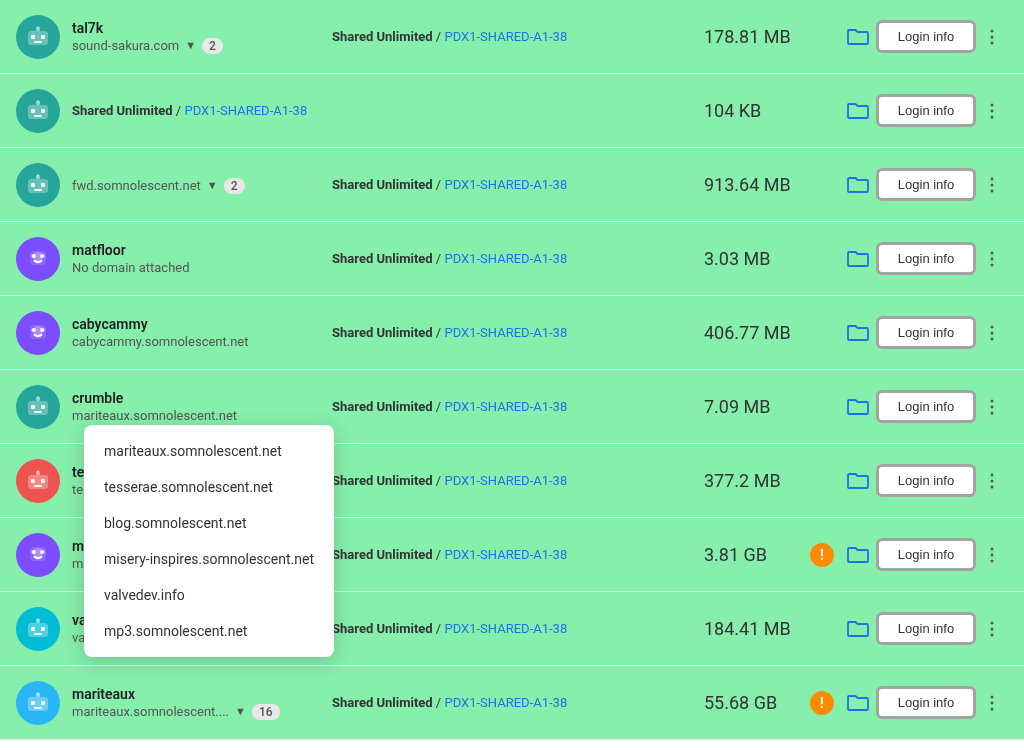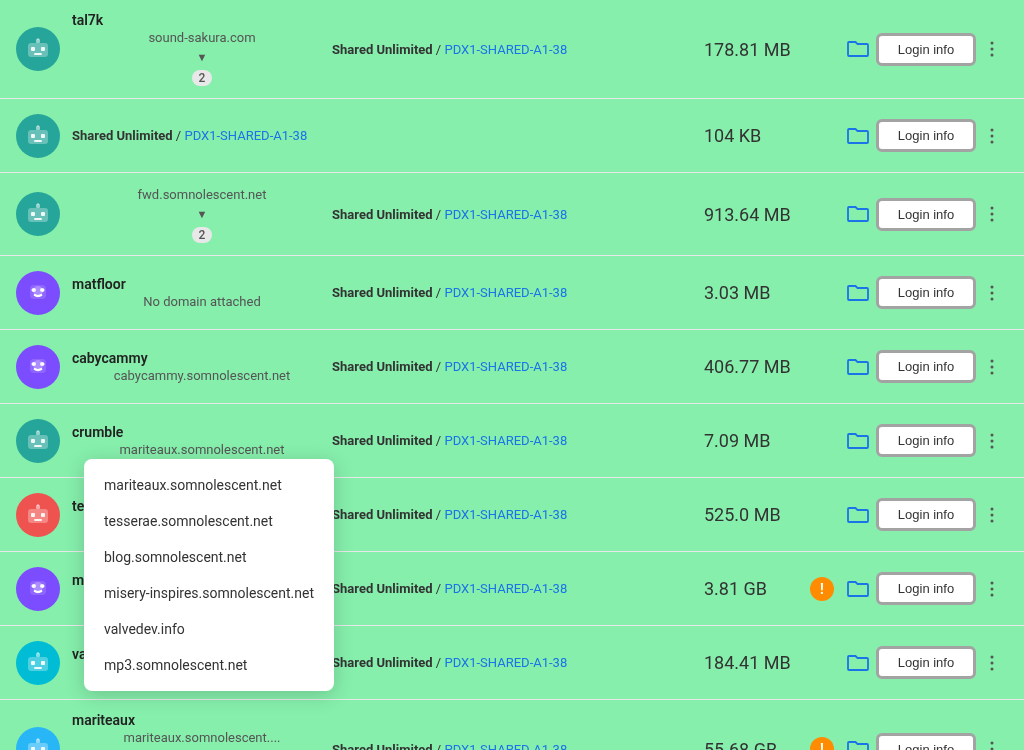--- a/index.html
+++ b/index.html
@@ -39,21 +39,20 @@
     .account-username {
       font-weight: 600;
       font-size: 14px;
       color: #222;
     }
     .account-domain-row {
       display: flex;
       align-items: center;
       gap: 6px;
       margin-top: 2px;
-      flex-direction: column;
     }
     .account-domain {
       font-size: 13px;
       color: #555;
     }
     .domain-badge {
       display: inline-flex;
       align-items: center;
       justify-content: center;
       background: #e8e8e8;
@@ -398,21 +397,21 @@
   </svg>
       </div>
       <div class="account-info">
         <div class="account-username">tesserae</div>
         <div class="account-domain-row">
           <span class="account-domain">tesserae.somnolescent.net</span>
         </div>
       </div>
       <div class="plan-info"><span class="plan-name">Shared Unlimited</span><span> / </span><span class="plan-server">PDX1-SHARED-A1-38</span></div>
       <div class="spacer"></div>
-      <div class="usage">525.0 MB</div>
+      <div class="usage">377.2 MB</div>
       <div class="warning-icon"></div>
       <div class="folder-icon">
         <svg width="22" height="18" viewBox="0 0 22 18" fill="none" xmlns="http://www.w3.org/2000/svg">
     <path d="M1 3C1 2.44772 1.44772 2 2 2H8.5L10.5 4H20C20.5523 4 21 4.44772 21 5V15C21 15.5523 20.5523 16 20 16H2C1.44772 16 1 15.5523 1 15V3Z" stroke="#1a73e8" stroke-width="1.8" fill="none"></path>
   </svg>
       </div>
       <button class="login-btn">Login info</button>
       <div class="more-btn">
         <svg width="18" height="18" viewBox="0 0 18 18" fill="none">
           <circle cx="9" cy="3" r="1.5" fill="#555"></circle>

